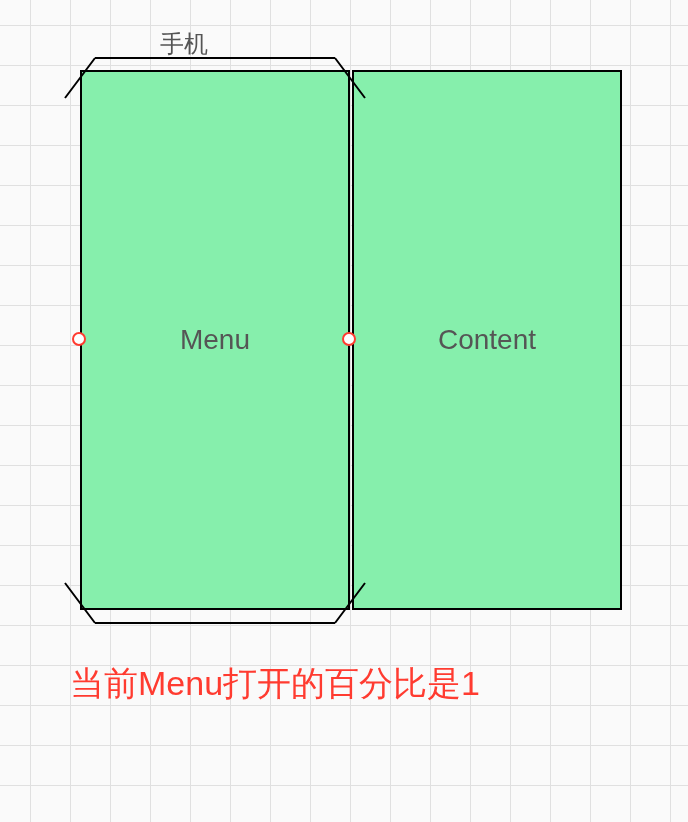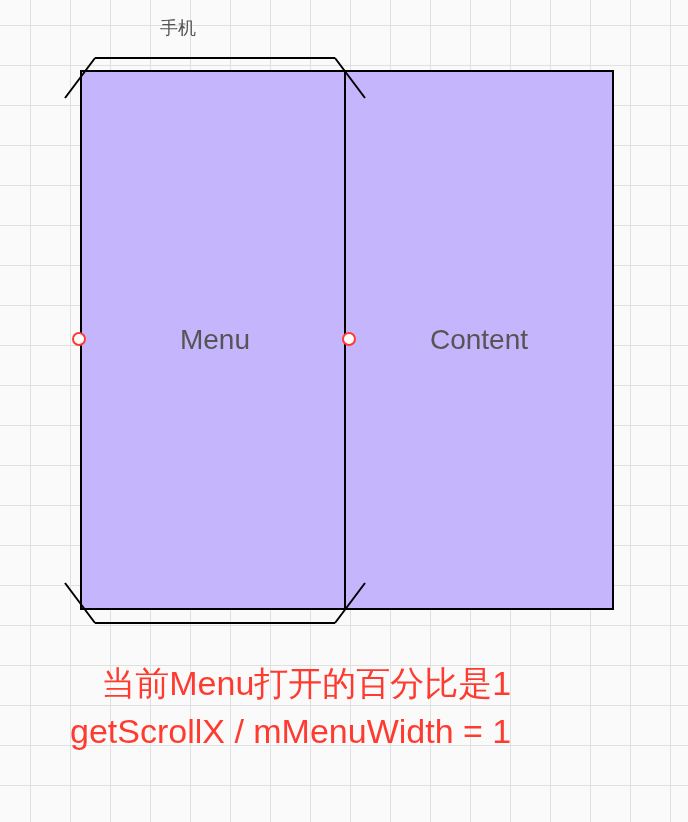--- a/index.html
+++ b/index.html
@@ -15,43 +15,43 @@
       position: absolute;
       inset: 0;
       background-image:
         linear-gradient(to right, #e0e0e0 1px, transparent 1px),
         linear-gradient(to bottom, #e0e0e0 1px, transparent 1px);
       background-size: 40px 40px;
       background-position: -10px -15px;
     }
     .phone-label {
       position: absolute;
-      top: 16px;
+      top: 28px;
       left: 160px;
-      font-size: 18px;
+      font-size: 24px;
       color: #555;
     }
     .box {
       position: absolute;
       border: 2px solid #000;
-      background: #c4b5fd;
+      background: #86efac;
       display: flex;
       align-items: center;
       justify-content: center;
       font-size: 28px;
       color: #555;
     }
     .menu-box {
       left: 80px;
       top: 70px;
       width: 270px;
       height: 540px;
     }
     .content-box {
-      left: 344px;
+      left: 352px;
       top: 70px;
       width: 270px;
       height: 540px;
     }
     .phone-outline {
       position: absolute;
       left: 65px;
       top: 58px;
       width: 300px;
       height: 565px;
@@ -102,14 +102,13 @@
     <path d="M 0 40 L 30 0 M 300 40 L 270 0 M 0 525 L 30 565 M 300 525 L 270 565" stroke="#000" stroke-width="2" fill="none"></path>
     <path d="M 30 0 L 270 0 M 30 565 L 270 565" stroke="#000" stroke-width="2" fill="none"></path>
   </svg>
 </div>
 
 <div class="dot dot1"></div>
 <div class="dot dot2"></div>
 
 <div class="caption">
   <div>当前Menu打开的百分比是1</div>
-  <div>getScrollX / mMenuWidth = 1</div>
 </div>
 
 </body></html>

